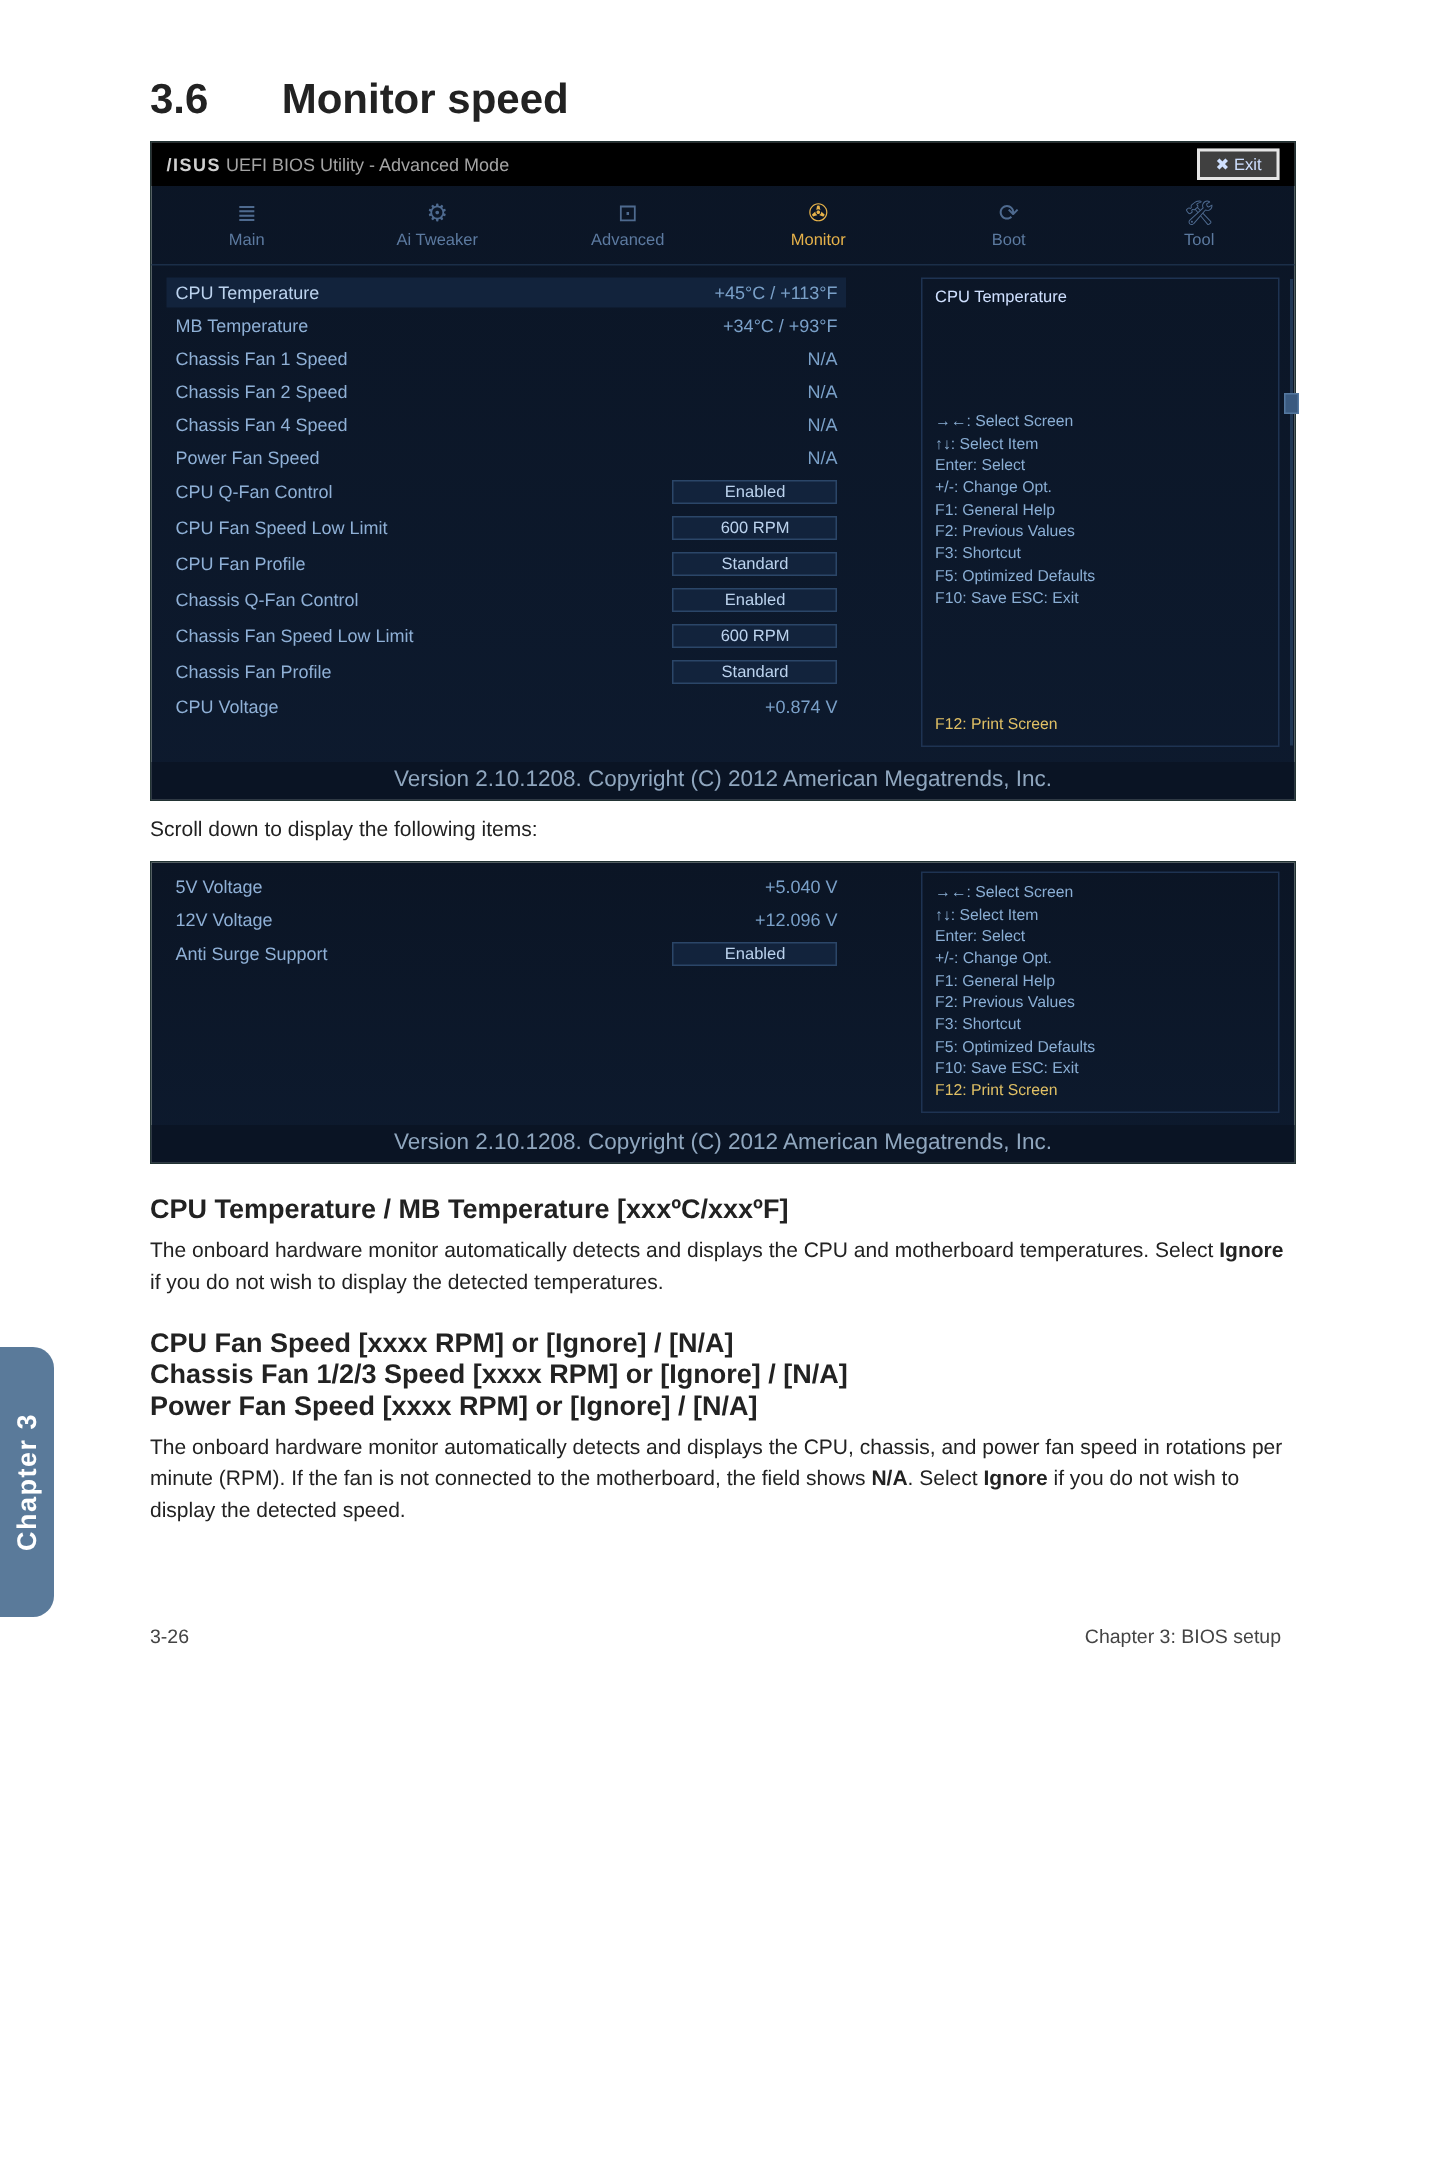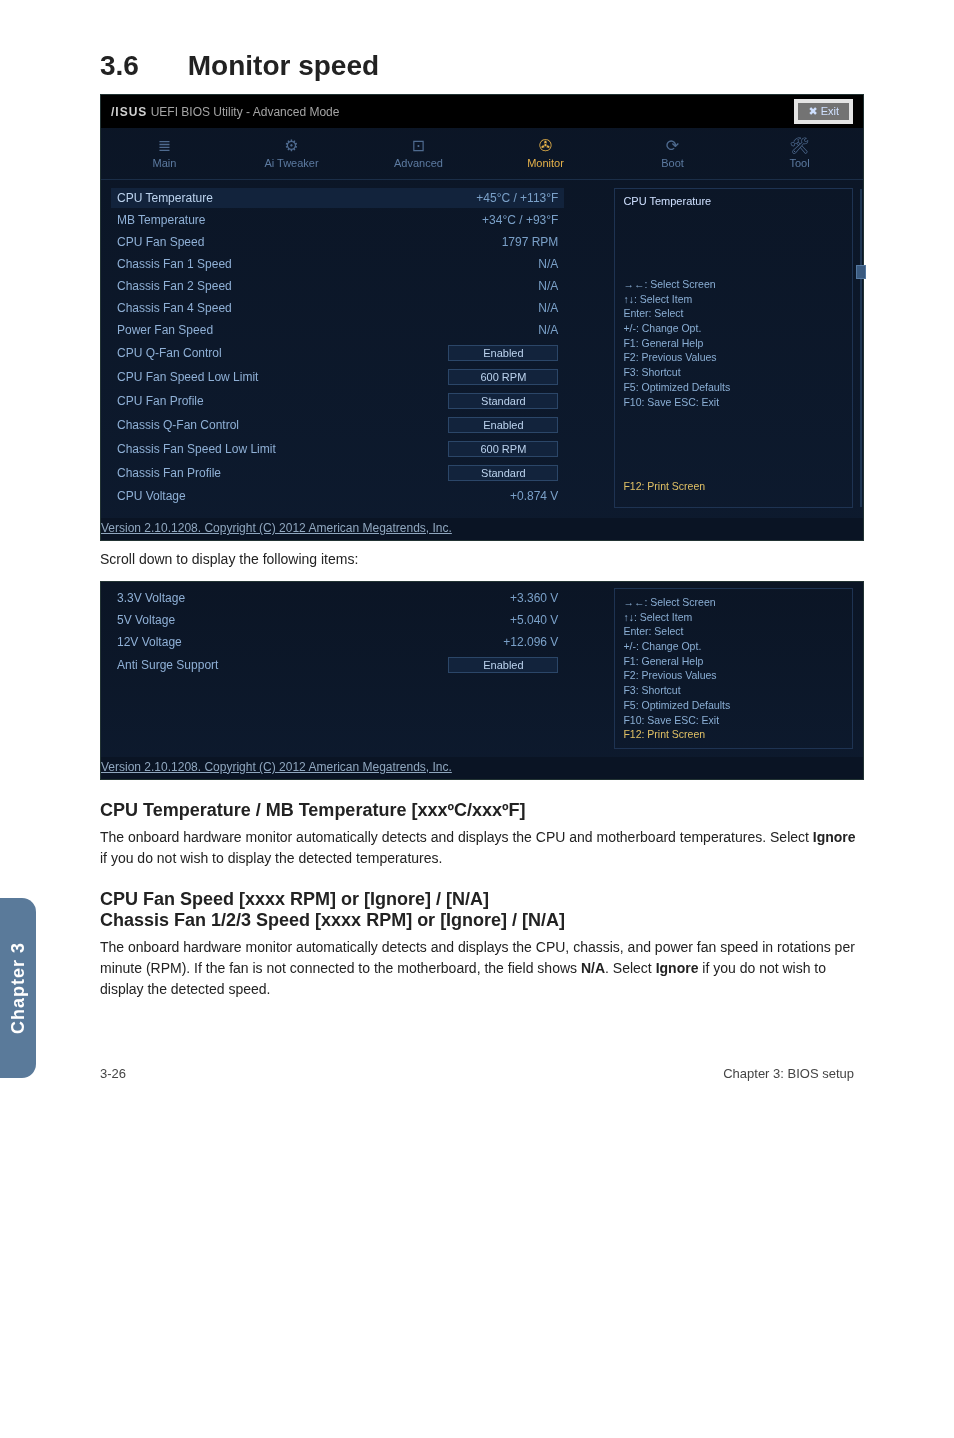--- a/index.html
+++ b/index.html
@@ -33,21 +33,21 @@
   .bios .topbar {
     display: flex; justify-content: space-between; align-items: center;
     padding: 4px 10px;
     background: #000;
     color: #a4a4a4;
     font-size: 12px;
     gap: 26px;
   }
   .bios .topbar .brand { color: #d0d0d0; font-weight: bold; letter-spacing: 1px; }
   .bios .topbar .exit {
-    background: #737373; border: 4px solid #e5e5e5; padding: 2px 10px;
+    background: #404040; border: 2px solid #e5e5e5; padding: 2px 10px;
     color: #cfe0ff; font-size: 11px;
   }
   .bios .tabs {
     display: flex; border-bottom: 1px solid #1b2e48;
   }
   .bios .tab {
     flex: 1; text-align: center; padding: 8px 4px 10px;
     color: #5c7aa0; font-size: 11px;
   }
   .bios .tab .ico { display: block; font-size: 16px; margin-bottom: 2px; color: #4e6a8f; }
@@ -69,22 +69,22 @@
     background: #12233c; border: 1px solid #2b4668; color: #bcd3ee;
     min-width: 110px; text-align: center; padding: 1px 6px; font-size: 11px;
   }
   .bios .rightbox {
     border: 1px solid #1e3352; height: 100%; padding: 6px 8px;
     position: relative;
   }
   .bios .rightbox .hint { margin-top: 70px; font-size: 10.5px; line-height: 1.4; color: #8aaed4; white-space: pre-line;}
   .bios .rightbox .yellow { color: #e0c065; }
   .bios .footer {
-    text-align: left; font-size: 12px; color: #90a7bf;
-    background: #0a1424; padding: 3px 0 5px; text-decoration: underline;
+    text-align: center; font-size: 15px; color: #90a7bf;
+    background: #0a1424; padding: 3px 0 5px;
   }
   .bios .scroll-thumb {
     position: absolute; right: -14px; top: 76px; width: 10px; height: 14px;
     background: #3a5a80; border: 1px solid #5478a0;
   }
   .bios .scroll-track {
     position: absolute; right: -10px; top: 0; bottom: 0; width: 2px; background: #203754;
   }
 
   .bios.small .body { padding: 6px 10px 8px; }
@@ -155,24 +155,20 @@
     </div>
     <div class="body">
       <div class="left" style="position:relative">
         <div class="row sel">
             <span>CPU Temperature</span>
             <span class="val">+45°C / +113°F</span>
           </div>
         <div class="row">
             <span>MB Temperature</span>
             <span class="val">+34°C / +93°F</span>
-          </div>
-        <div class="row">
-            <span>CPU Fan Speed</span>
-            <span class="val">1797 RPM</span>
           </div>
         <div class="row">
             <span>Chassis Fan 1 Speed</span>
             <span class="val">N/A</span>
           </div>
         <div class="row">
             <span>Chassis Fan 2 Speed</span>
             <span class="val">N/A</span>
           </div>
         <div class="row">
@@ -232,24 +228,20 @@
     </div>
     <div class="footer">Version 2.10.1208. Copyright (C) 2012 American Megatrends, Inc.</div>
   </div>
 
   <p class="caption">Scroll down to display the following items:</p>
 
   <div class="bios small">
     <div class="body">
       <div class="left">
         <div class="row">
-            <span>3.3V Voltage</span>
-            <span class="val">+3.360 V</span>
-          </div>
-        <div class="row">
             <span>5V Voltage</span>
             <span class="val">+5.040 V</span>
           </div>
         <div class="row">
             <span>12V Voltage</span>
             <span class="val">+12.096 V</span>
           </div>
         <div class="row">
             <span>Anti Surge Support</span>
             <span class="btn">Enabled</span>
@@ -274,20 +266,21 @@
   </div>
 
   <h2 class="sec">CPU Temperature / MB Temperature [xxxºC/xxxºF]</h2>
   <p class="body">
     <span>The onboard hardware monitor automatically detects and displays the CPU and motherboard temperatures. Select </span><b>Ignore</b><span> if you do not wish to display the detected temperatures.</span>
   </p>
 
   <h2 class="sec">
     <span>CPU Fan Speed [xxxx RPM] or [Ignore] / [N/A]</span><br>
     <span>Chassis Fan 1/2/3 Speed [xxxx RPM] or [Ignore] / [N/A]</span><br>
+    <span>Power Fan Speed [xxxx RPM] or [Ignore] / [N/A]</span>
   </h2>
   <p class="body">
     <span>The onboard hardware monitor automatically detects and displays the CPU, chassis, and power fan speed in rotations per minute (RPM). If the fan is not connected to the motherboard, the field shows </span><b>N/A</b><span>. Select </span><b>Ignore</b><span> if you do not wish to display the detected speed.</span>
   </p>
 
 </div>
 
 <div class="pagefoot">
   <span>3-26</span>
   <span>Chapter 3: BIOS setup</span>

